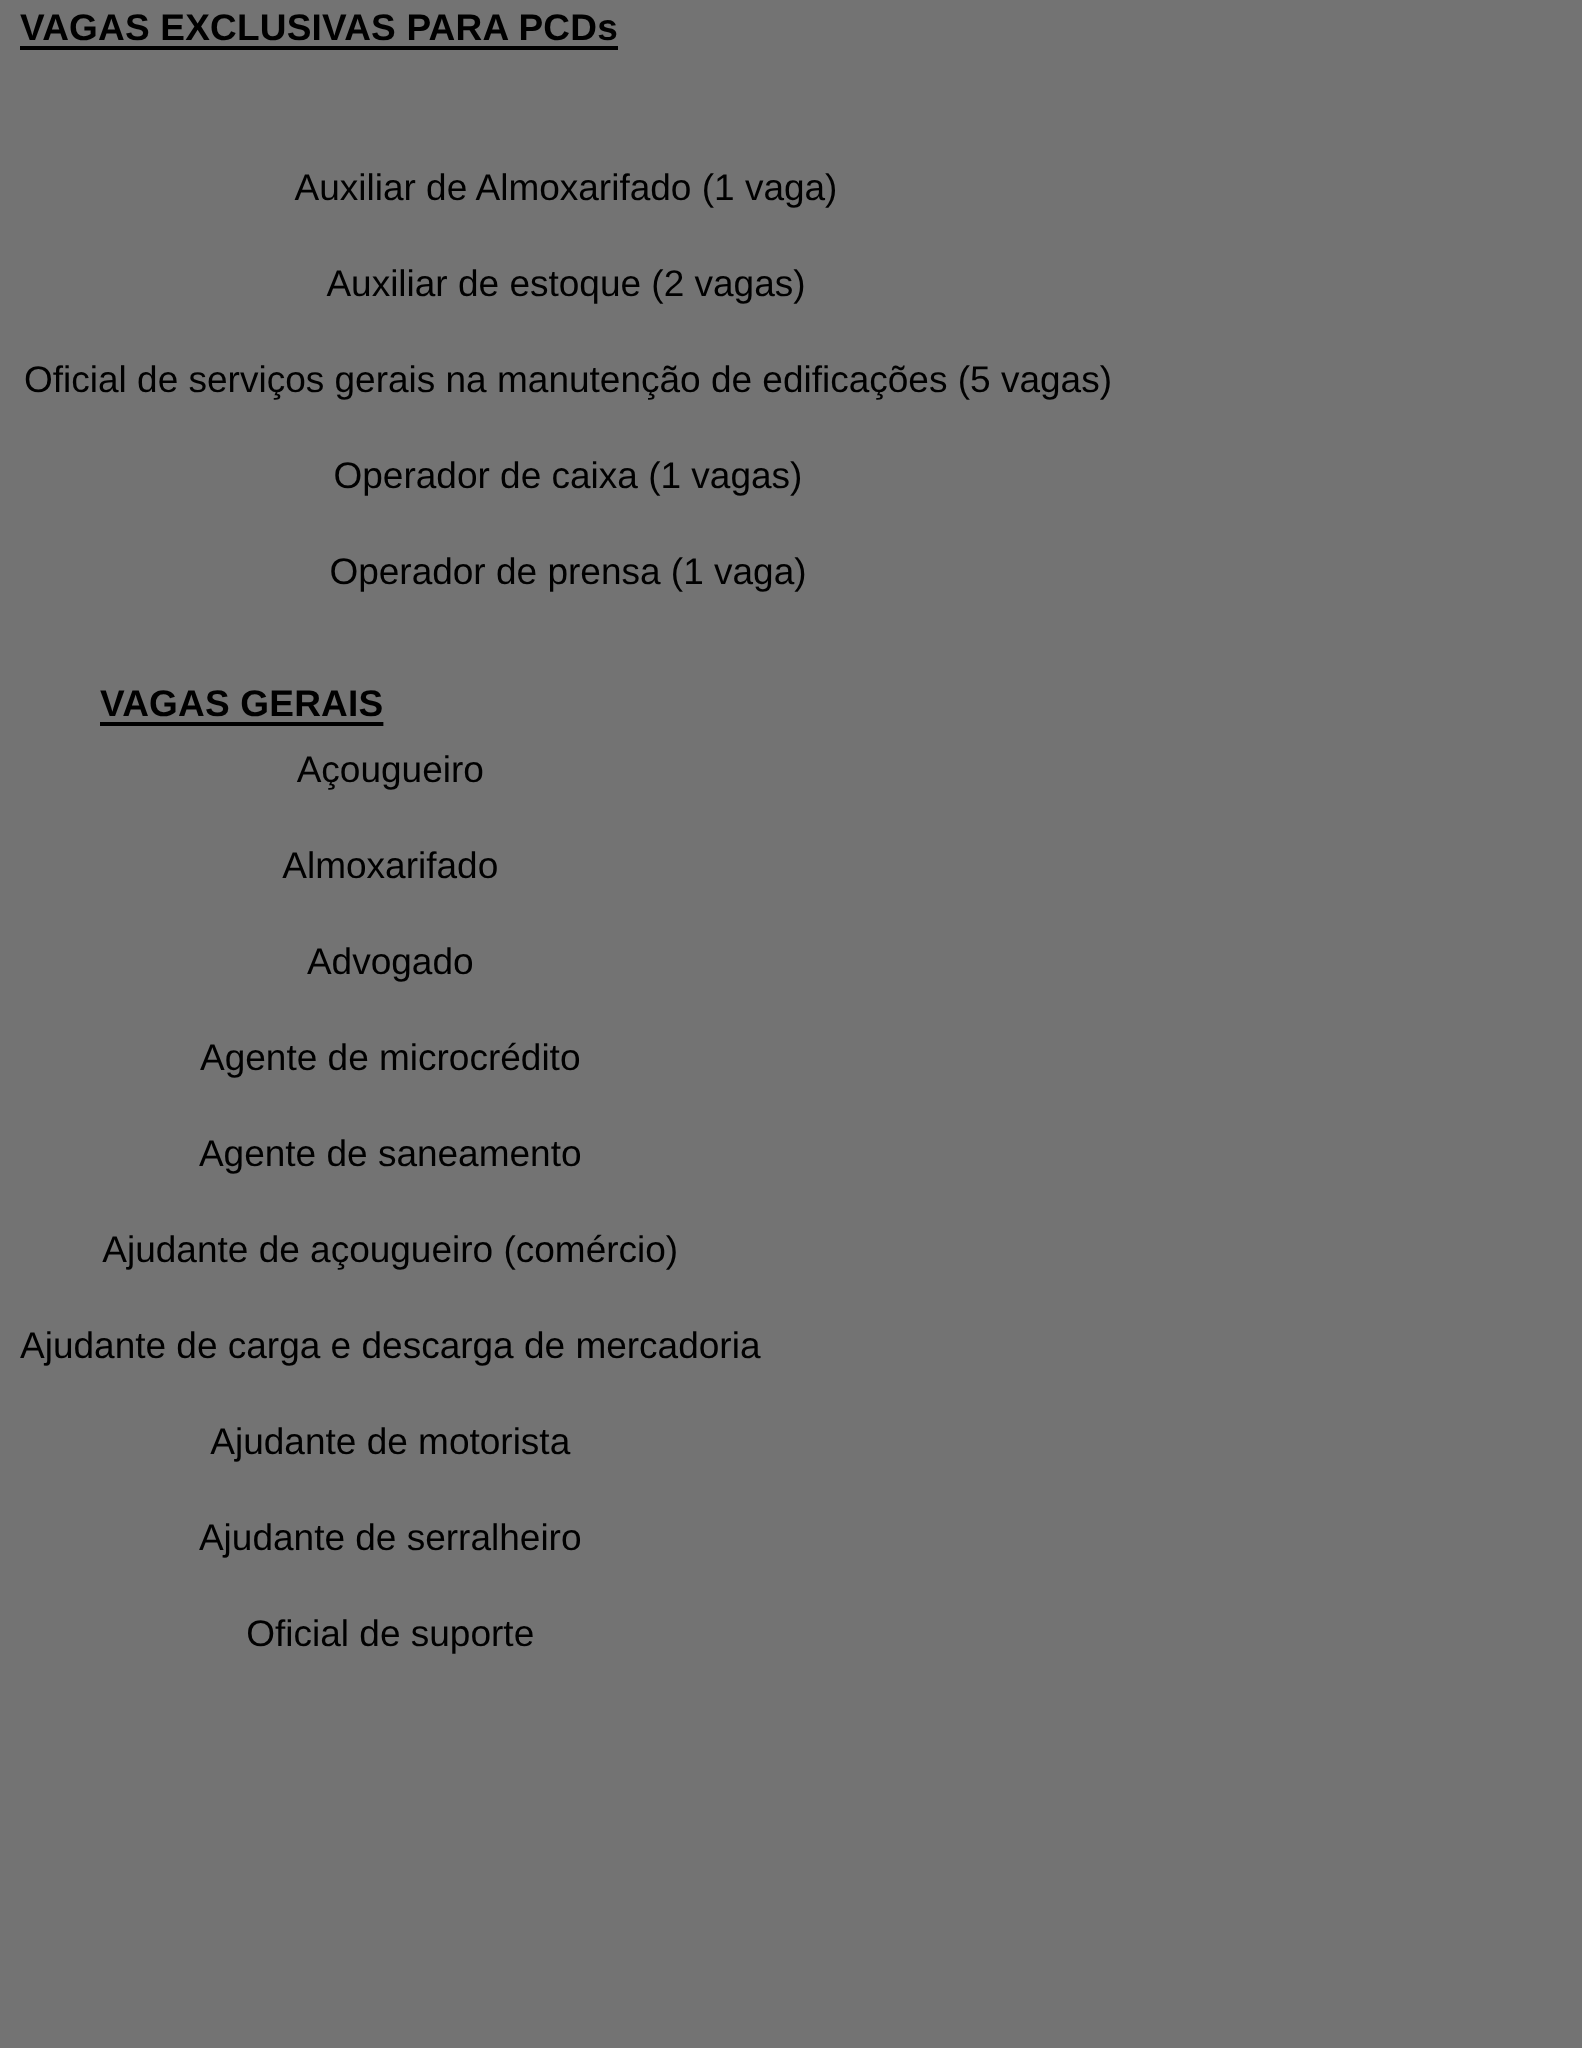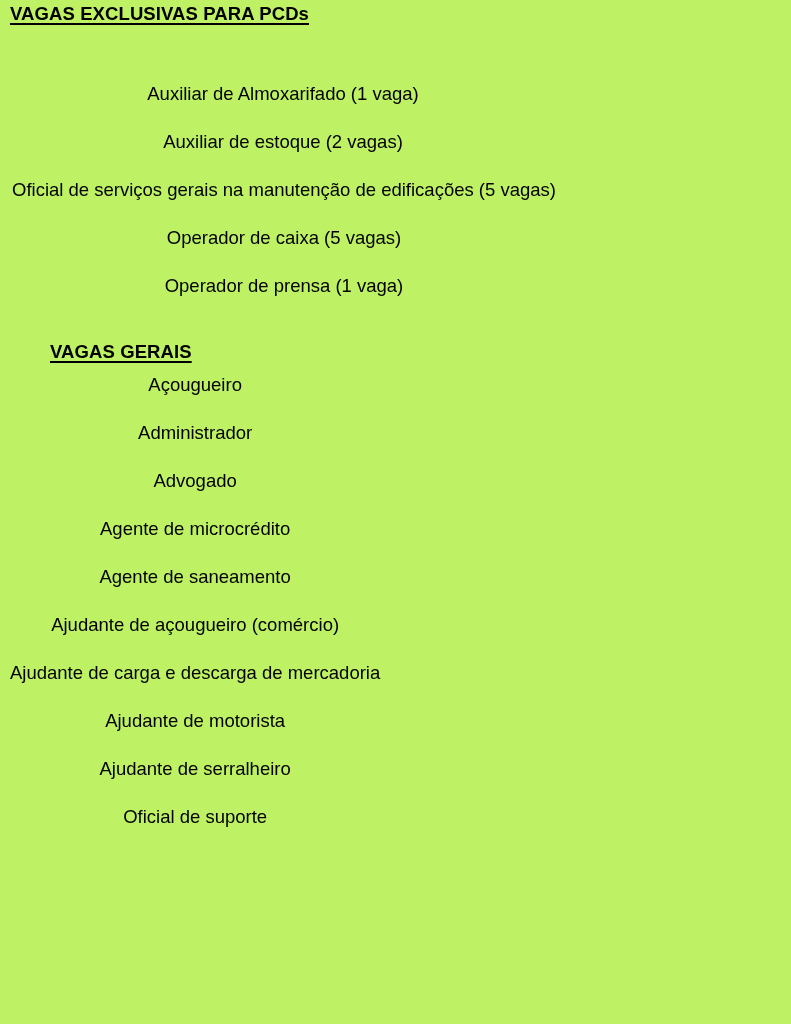--- a/index.html
+++ b/index.html
@@ -12,21 +12,21 @@
     width: 791px;
     height: 1024px;
     font-family: "Liberation Sans", sans-serif;
     color: #000000;
     -webkit-font-smoothing: antialiased;
   }
   .page {
     position: relative;
     width: 791px;
     height: 1024px;
-    background: #bef264;
+    background: #737373;
     overflow: hidden;
     box-sizing: border-box;
     padding: 0 10px;
   }
   .section-heading {
     font-size: 18.5px;
     font-weight: bold;
     line-height: 1;
     letter-spacing: 0.1px;
     margin: 0;
@@ -64,29 +64,29 @@
 <body>
 
 <div class="page">
 
   <h1 class="section-heading h-pcd"><span class="ul">VAGAS EXCLUSIVAS PARA PCDs</span></h1>
 
   <div class="pcd-list">
     <p class="job-line">Auxiliar de Almoxarifado (1 vaga)</p>
     <p class="job-line">Auxiliar de estoque (2 vagas)</p>
     <p class="job-line indented">Oficial de serviços gerais na manutenção de edificações (5 vagas)</p>
-    <p class="job-line indented">Operador de caixa (5 vagas)</p>
+    <p class="job-line indented">Operador de caixa (1 vagas)</p>
     <p class="job-line indented">Operador de prensa (1 vaga)</p>
   </div>
 
   <h1 class="section-heading h-gerais"><span class="ul">VAGAS GERAIS</span></h1>
 
   <div class="gerais-list">
     <p class="job-line">Açougueiro</p>
-    <p class="job-line">Administrador</p>
+    <p class="job-line">Almoxarifado</p>
     <p class="job-line">Advogado</p>
     <p class="job-line">Agente de microcrédito</p>
     <p class="job-line">Agente de saneamento</p>
     <p class="job-line">Ajudante de açougueiro (comércio)</p>
     <p class="job-line">Ajudante de carga e descarga de mercadoria</p>
     <p class="job-line">Ajudante de motorista</p>
     <p class="job-line">Ajudante de serralheiro</p>
     <p class="job-line">Oficial de suporte</p>
   </div>
 

